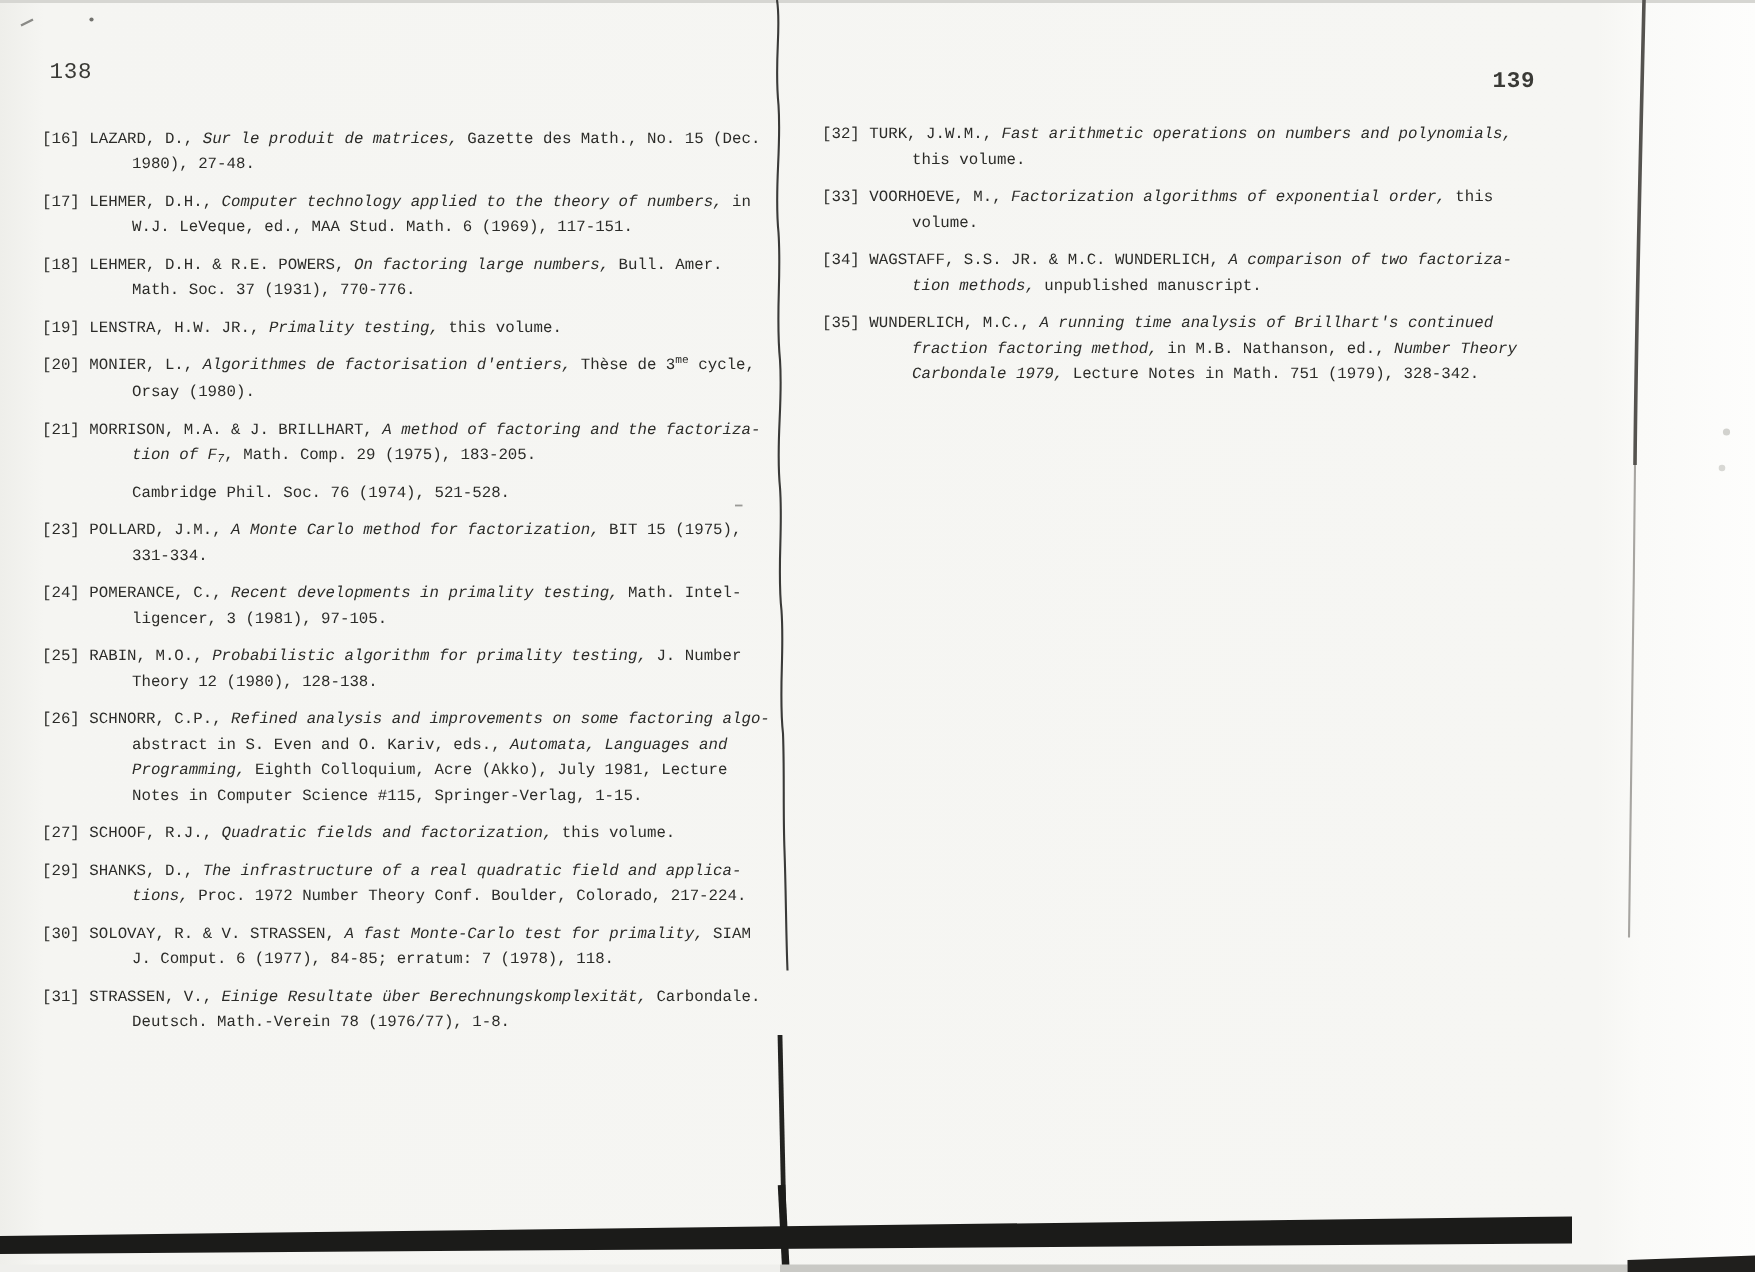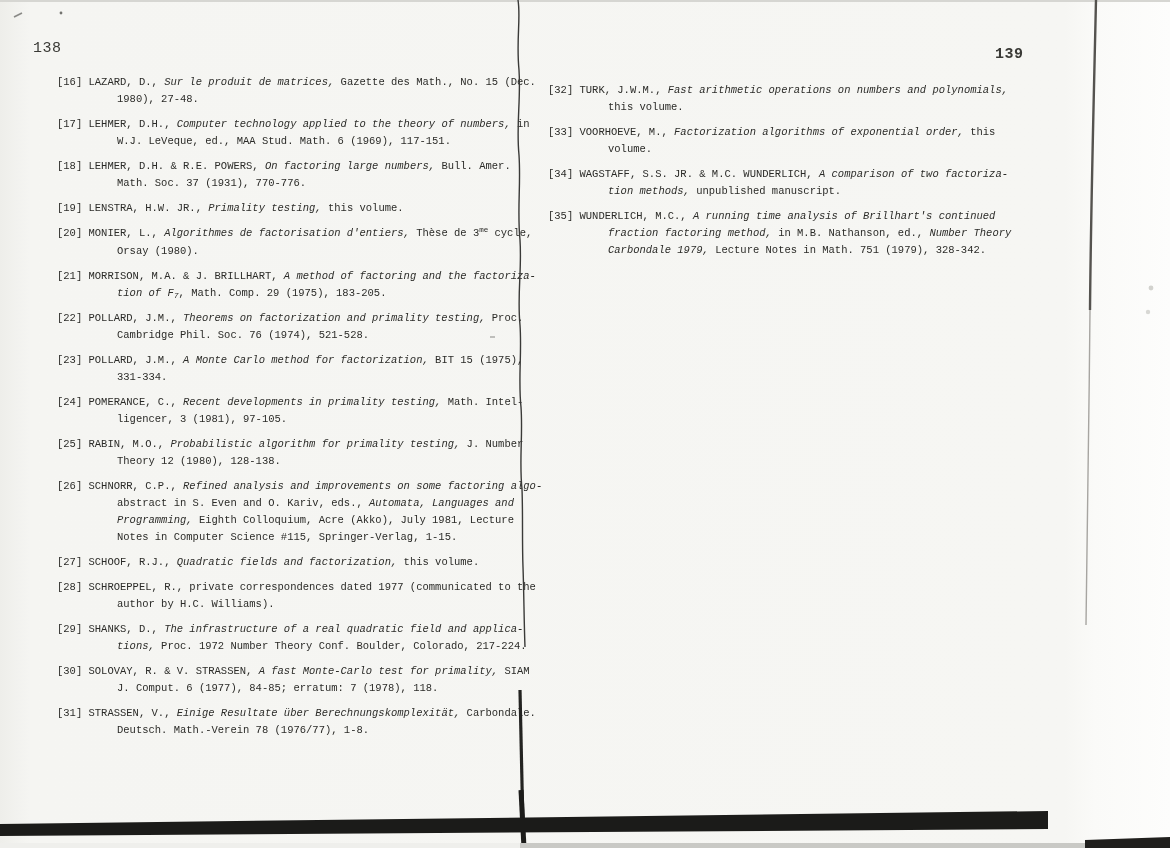--- a/index.html
+++ b/index.html
@@ -10,21 +10,21 @@
     color:#2b2b28;
   }
   .page-number{
     position:absolute;font-size:15px;letter-spacing:0.5px;color:#3a3a36;
   }
   #pagenum-left{left:33px;top:40px;}
   #pagenum-right{left:995px;top:46px;font-weight:bold;}
   .refs{
     position:absolute;font-size:10.5px;line-height:17px;color:#2b2b28;
   }
-  #refs-left{left:28px;top:74px;width:500px;margin-left:29px;}
+  #refs-left{left:28px;top:85px;width:500px;}
   #refs-right{left:548px;top:82px;width:510px;}
   .ref{margin-bottom:8px;}
   .ref-line{white-space:nowrap;}
   .ref-line.cont{padding-left:60px;}
   .it{font-style:italic;}
   .sup{font-size:7.5px;position:relative;top:-4px;}
   .sub{font-size:8px;position:relative;top:2px;}
   #artifacts{position:absolute;left:0;top:0;width:1170px;height:848px;pointer-events:none;}
 </style>
 </head>
@@ -50,21 +50,20 @@
       </div>
       <div class="ref">
         <div class="ref-line"><span class="ref-label">[20] </span><span>MONIER, L., </span><span class="it">Algorithmes de factorisation d'entiers, </span><span>Thèse de 3</span><span class="sup">me</span><span> cycle,</span></div>
         <div class="ref-line cont"><span>Orsay (1980).</span></div>
       </div>
       <div class="ref">
         <div class="ref-line"><span class="ref-label">[21] </span><span>MORRISON, M.A. &amp; J. BRILLHART, </span><span class="it">A method of factoring and the factoriza-</span></div>
         <div class="ref-line cont"><span class="it">tion of F</span><span class="it sub">7</span><span>, Math. Comp. 29 (1975), 183-205.</span></div>
       </div>
       <div class="ref">
-        <div class="ref-line"><span class="ref-label">[22] </span><span>POLLARD, J.M., </span><span class="it">Theorems on factorization and primality testing, </span><span>Proc.</span></div>
         <div class="ref-line cont"><span>Cambridge Phil. Soc. 76 (1974), 521-528.</span></div>
       </div>
       <div class="ref">
         <div class="ref-line"><span class="ref-label">[23] </span><span>POLLARD, J.M., </span><span class="it">A Monte Carlo method for factorization, </span><span>BIT 15 (1975),</span></div>
         <div class="ref-line cont"><span>331-334.</span></div>
       </div>
       <div class="ref">
         <div class="ref-line"><span class="ref-label">[24] </span><span>POMERANCE, C., </span><span class="it">Recent developments in primality testing, </span><span>Math. Intel-</span></div>
         <div class="ref-line cont"><span>ligencer, 3 (1981), 97-105.</span></div>
       </div>
@@ -73,24 +72,20 @@
         <div class="ref-line cont"><span>Theory 12 (1980), 128-138.</span></div>
       </div>
       <div class="ref">
         <div class="ref-line"><span class="ref-label">[26] </span><span>SCHNORR, C.P., </span><span class="it">Refined analysis and improvements on some factoring algo-</span></div>
         <div class="ref-line cont"><span>abstract in S. Even and O. Kariv, eds., </span><span class="it">Automata, Languages and</span></div>
         <div class="ref-line cont"><span class="it">Programming, </span><span>Eighth Colloquium, Acre (Akko), July 1981, Lecture</span></div>
         <div class="ref-line cont"><span>Notes in Computer Science #115, Springer-Verlag, 1-15.</span></div>
       </div>
       <div class="ref">
         <div class="ref-line"><span class="ref-label">[27] </span><span>SCHOOF, R.J., </span><span class="it">Quadratic fields and factorization, </span><span>this volume.</span></div>
-      </div>
-      <div class="ref">
-        <div class="ref-line"><span class="ref-label">[28] </span><span>SCHROEPPEL, R., private correspondences dated 1977 (communicated to the</span></div>
-        <div class="ref-line cont"><span>author by H.C. Williams).</span></div>
       </div>
       <div class="ref">
         <div class="ref-line"><span class="ref-label">[29] </span><span>SHANKS, D., </span><span class="it">The infrastructure of a real quadratic field and applica-</span></div>
         <div class="ref-line cont"><span class="it">tions, </span><span>Proc. 1972 Number Theory Conf. Boulder, Colorado, 217-224.</span></div>
       </div>
       <div class="ref">
         <div class="ref-line"><span class="ref-label">[30] </span><span>SOLOVAY, R. &amp; V. STRASSEN, </span><span class="it">A fast Monte-Carlo test for primality, </span><span>SIAM</span></div>
         <div class="ref-line cont"><span>J. Comput. 6 (1977), 84-85; erratum: 7 (1978), 118.</span></div>
       </div>
       <div class="ref">

